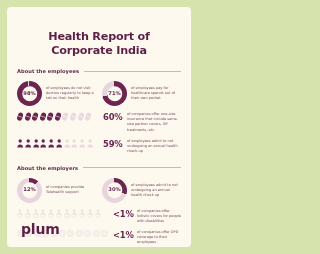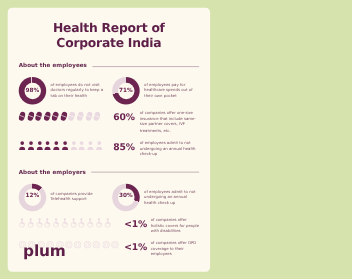--- a/index.html
+++ b/index.html
@@ -18,21 +18,21 @@
     padding:9px 10px 0 10px;
     overflow:hidden;
   }
   .title{
     color:#5d1f47;
     font-size:11.2px;
     font-weight:bold;
     line-height:1.22;
     text-align:center;
     letter-spacing:-0.2px;
-    margin:3px 2px 0 2px;
+    margin:14px 2px 0 2px;
   }
   .title .yr{display:block;}
 
   .section-head{
     display:flex;align-items:center;gap:5px;
     margin-top:11px;
   }
   .section-head .sh-label{
     color:#5d1f47;
     font-size:5.1px;
@@ -275,21 +275,21 @@
             <path d="M0.8 17 a5.7 6.2 0 0 1 11.4 0 z" fill="#ead9e0"></path>
           </svg>
         </span>
         <span>
           <svg width="6.4" height="9" viewBox="0 0 13 18">
             <circle cx="6.5" cy="4" r="3.4" fill="#ead9e0"></circle>
             <path d="M0.8 17 a5.7 6.2 0 0 1 11.4 0 z" fill="#ead9e0"></path>
           </svg>
         </span>
       </div>
-    <div class="big-pct">85%</div>
+    <div class="big-pct">59%</div>
     <div class="picto-text">of employees admit to not undergoing an annual health check-up</div>
   </div>
 
   <div class="section-head">
     <span class="sh-label">About the employers</span>
     <span class="rule"></span>
   </div>
 
   <div class="donut-row">
     <div class="stat-donut">

